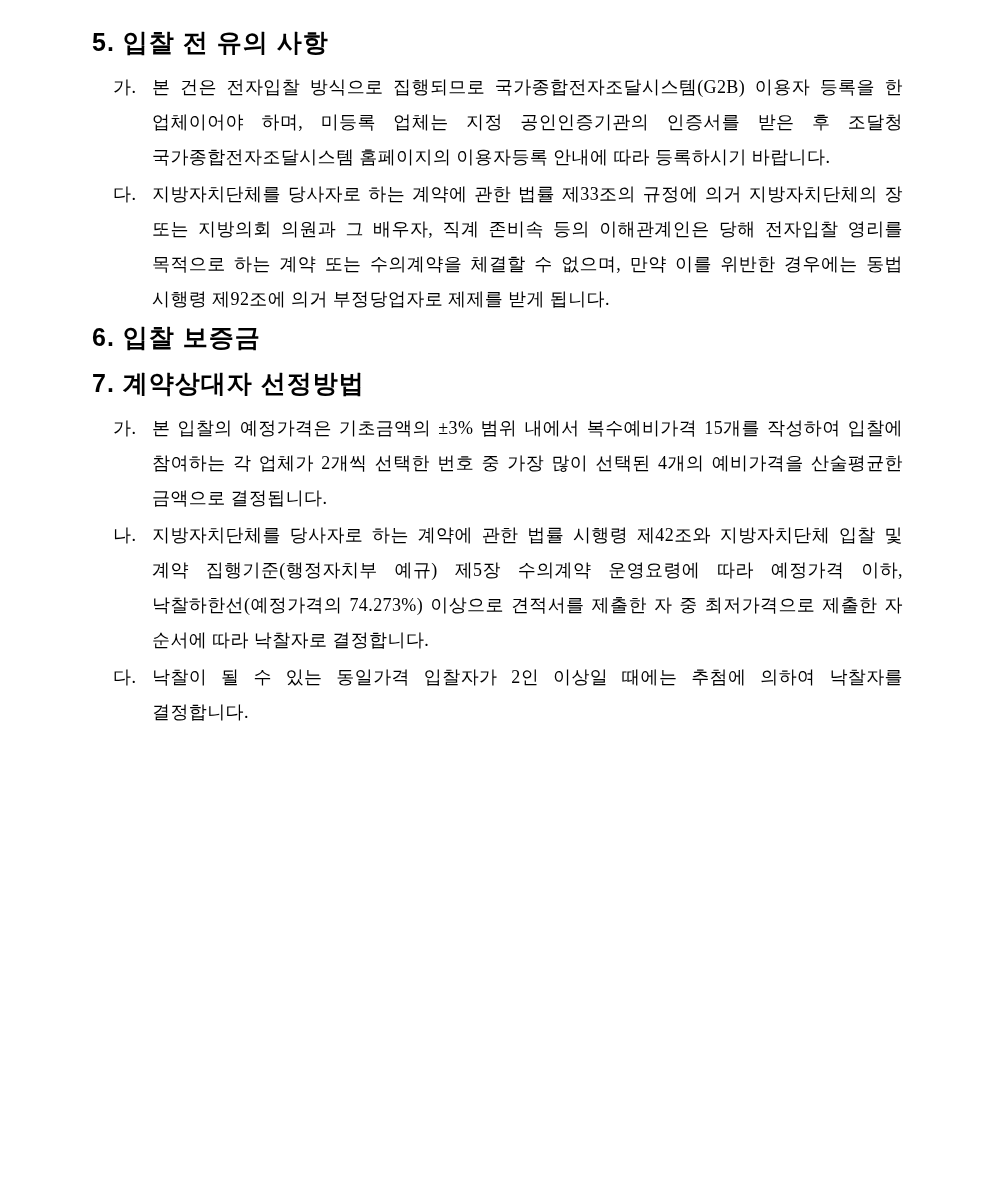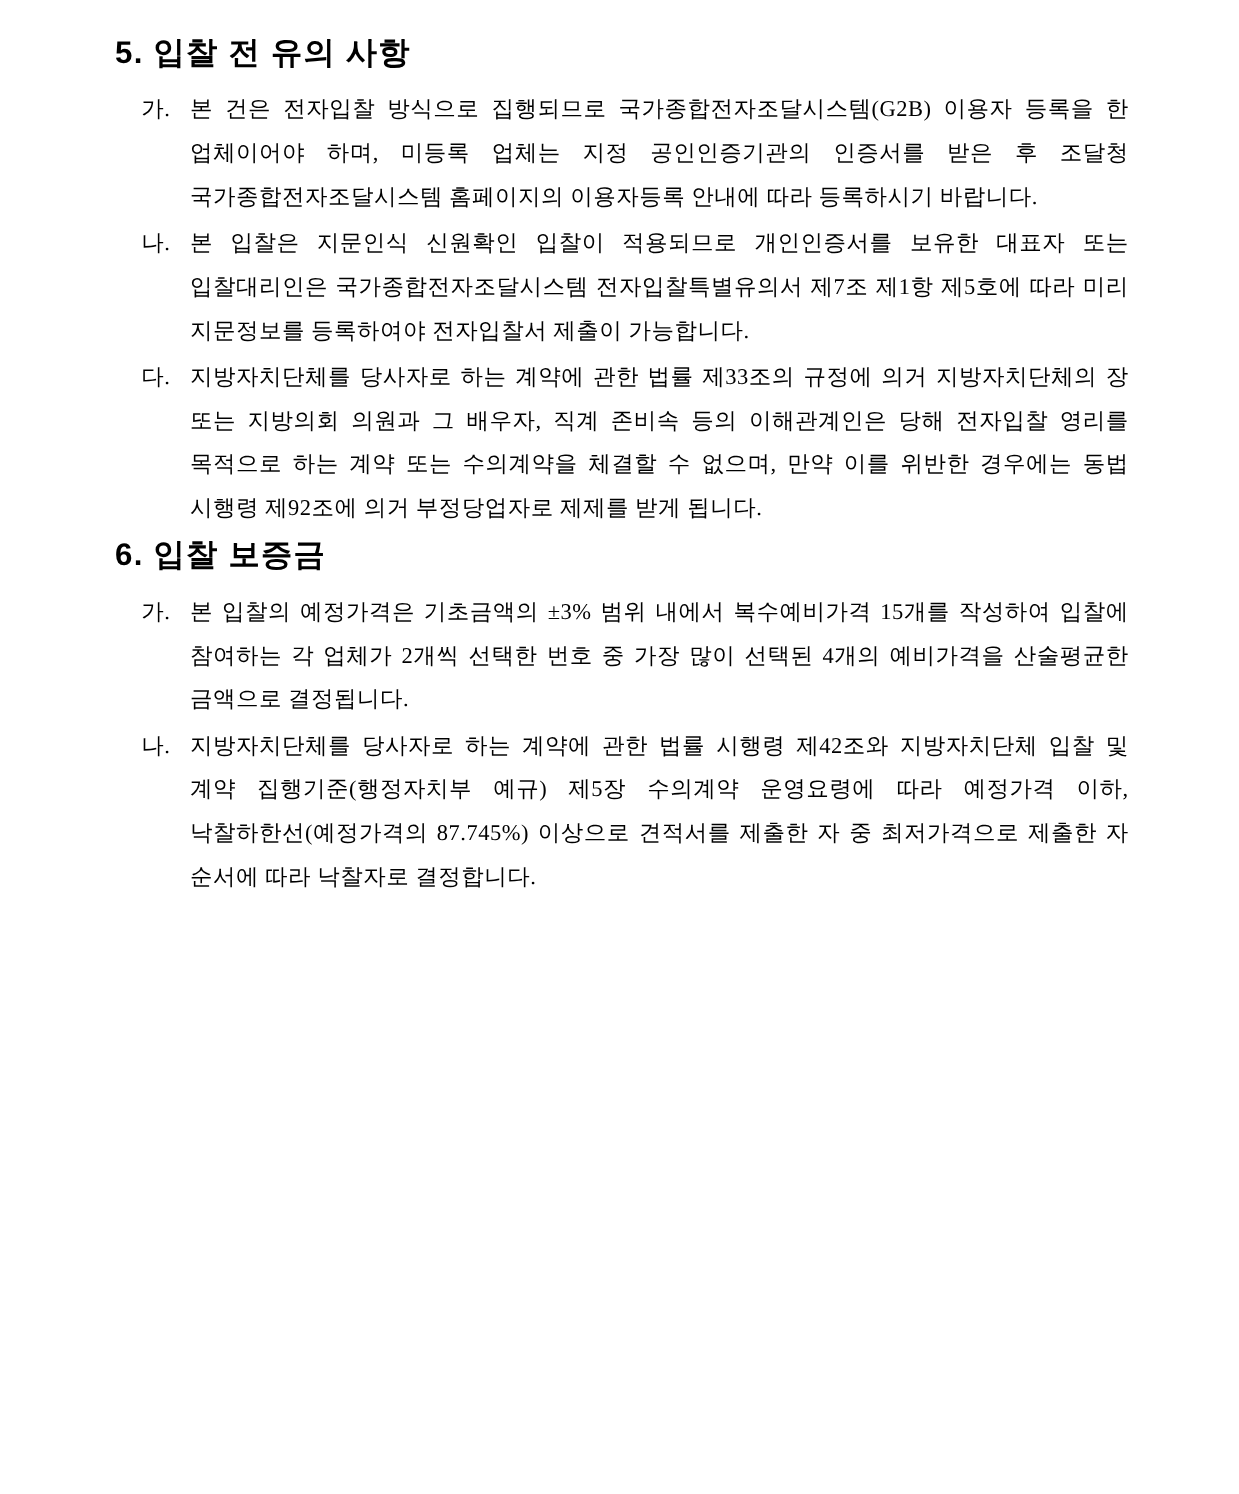--- a/index.html
+++ b/index.html
@@ -56,38 +56,41 @@
 
   <div class="section">
     <h2 class="section-title">
       <span class="sec-no">5.</span><span>입찰 전 유의 사항</span>
     </h2>
     <div class="items">
       <p class="item">
         <span class="item-label">가.</span><span class="item-text">본 건은 전자입찰 방식으로 집행되므로 국가종합전자조달시스템(G2B) 이용자 등록을 한 업체이어야 하며, 미등록 업체는 지정 공인인증기관의 인증서를 받은 후 조달청 국가종합전자조달시스템 홈페이지의 이용자등록 안내에 따라 등록하시기 바랍니다.</span>
       </p>
       <p class="item">
-        <span class="item-label">나.</span><span class="item-text">본 입찰은 지문인식 신원확인 입찰이 적용되므로 개인인증서를 보유한 대표자 또는 입찰대리인은 국가종합전자조달시스템 전자입찰특별유의서 제7조 제1항 제5호에 따라 미리 지문정보를 등록하여야 전자입찰서 제출이 가능합니다.</span>
-      </p>
-      <p class="item">
         <span class="item-label">다.</span><span class="item-text">지방자치단체를 당사자로 하는 계약에 관한 법률 제33조의 규정에 의거 지방자치단체의 장 또는 지방의회 의원과 그 배우자, 직계 존비속 등의 이해관계인은 당해 전자입찰 영리를 목적으로 하는 계약 또는 수의계약을 체결할 수 없으며, 만약 이를 위반한 경우에는 동법 시행령 제92조에 의거 부정당업자로 제제를 받게 됩니다.</span>
       </p>
     </div>
   </div>
 
   <div class="section">
     <h2 class="section-title">
       <span class="sec-no">6.</span><span>입찰 보증금</span>
     </h2>
   </div>
 
   <div class="section">
+    <h2 class="section-title">
+      <span class="sec-no">7.</span><span>계약상대자 선정방법</span>
+    </h2>
     <div class="items">
       <p class="item">
         <span class="item-label">가.</span><span class="item-text">본 입찰의 예정가격은 기초금액의 ±3% 범위 내에서 복수예비가격 15개를 작성하여 입찰에 참여하는 각 업체가 2개씩 선택한 번호 중 가장 많이 선택된 4개의 예비가격을 산술평균한 금액으로 결정됩니다.</span>
       </p>
       <p class="item">
-        <span class="item-label">나.</span><span class="item-text">지방자치단체를 당사자로 하는 계약에 관한 법률 시행령 제42조와 지방자치단체 입찰 및 계약 집행기준(행정자치부 예규) 제5장 수의계약 운영요령에 따라 예정가격 이하, 낙찰하한선(예정가격의 87.745%) 이상으로 견적서를 제출한 자 중 최저가격으로 제출한 자 순서에 따라 낙찰자로 결정합니다.</span>
+        <span class="item-label">나.</span><span class="item-text">지방자치단체를 당사자로 하는 계약에 관한 법률 시행령 제42조와 지방자치단체 입찰 및 계약 집행기준(행정자치부 예규) 제5장 수의계약 운영요령에 따라 예정가격 이하, 낙찰하한선(예정가격의 74.273%) 이상으로 견적서를 제출한 자 중 최저가격으로 제출한 자 순서에 따라 낙찰자로 결정합니다.</span>
+      </p>
+      <p class="item">
+        <span class="item-label">다.</span><span class="item-text">낙찰이 될 수 있는 동일가격 입찰자가 2인 이상일 때에는 추첨에 의하여 낙찰자를 결정합니다.</span>
       </p>
     </div>
   </div>
 
 </div>
 
 </body></html>

